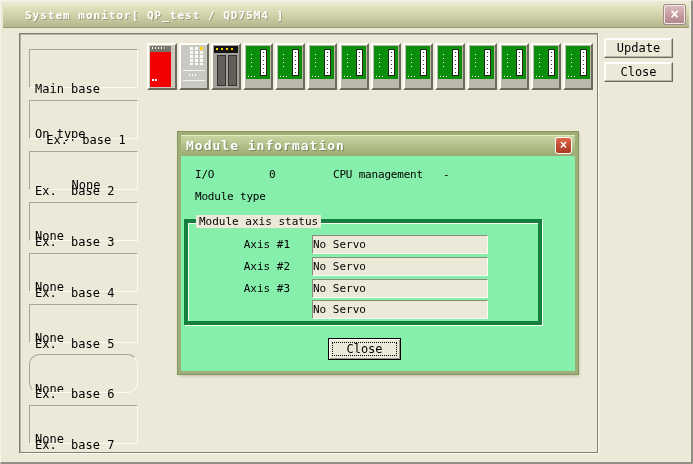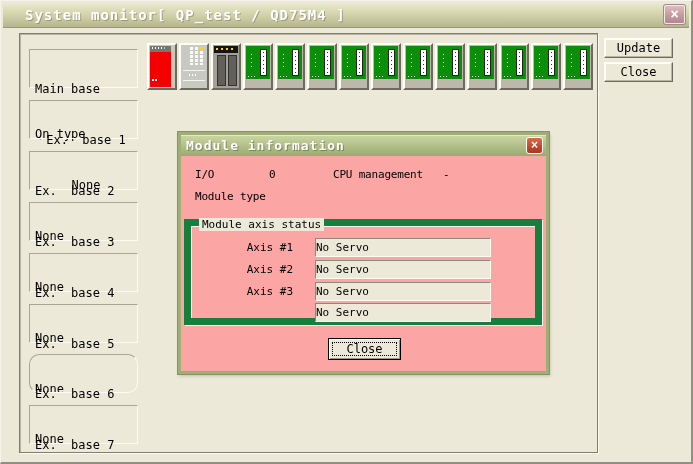--- a/index.html
+++ b/index.html
@@ -6,21 +6,21 @@
   body{width:693px;height:464px;position:relative;overflow:hidden;
        font-family:"DejaVu Sans Mono","Liberation Mono",monospace;background:#b9b6a5;}
 
   
   .window{position:absolute;inset:0;background:#ece9d8;box-sizing:border-box;
           border-top:1px solid #f6f4ea;border-left:1px solid #f6f4ea;
           border-right:2px solid #8f8f85;border-bottom:2px solid #8f8f85;}
   .titlebar{position:absolute;left:2px;top:2px;right:2px;height:24px;
             background:linear-gradient(180deg,#eaeacf 0%,#d4d4ad 45%,#b6b68e 100%);
             border-bottom:1px solid #99996f;display:flex;align-items:center;}
-  .title-text{color:#fff;font-weight:bold;font-size:14px;letter-spacing:1px;
+  .title-text{color:#fff;font-weight:bold;font-size:11px;letter-spacing:1px;
               padding-left:22px;text-shadow:1px 1px 0 rgba(120,120,90,.55);white-space:pre;}
   .win-close{position:absolute;right:4px;top:2px;width:21px;height:19px;padding:0;
              background:linear-gradient(180deg,#dcbcbe 0%,#c59a9e 55%,#b2888c 100%);
              border:1px solid #f2e8e8;border-radius:2px;color:#fff;font-weight:bold;
              font-size:14px;line-height:16px;text-align:center;cursor:pointer;
              box-shadow:0 0 0 1px #a08a8a;}
   .win-close span{display:block;margin-top:-1px;}
 
   
   .container{position:absolute;left:18px;top:32px;width:577px;height:418px;
@@ -75,40 +75,40 @@
 
   
   .sysbtn{position:absolute;left:603px;width:69px;height:20px;padding:0;cursor:pointer;
           background:#ece9d8;color:#000;text-align:center;
           font:12px "DejaVu Sans Mono","Liberation Mono",monospace;
           border:1px solid;border-color:#fffef6 #6a6a5e #6a6a5e #fffef6;
           box-shadow:inset -1px -1px 0 #b8b5a1, inset 1px 1px 0 #fff;}
   #btn-update{top:37px;} #btn-close{top:61px;}
 
   
-  .dialog{position:absolute;left:177px;top:131px;width:371px;height:242px;z-index:10;
-          box-sizing:border-box;border:3px solid #9fae77;background:#fca5a5;
+  .dialog{position:absolute;left:177px;top:131px;width:400px;height:242px;z-index:10;
+          box-sizing:border-box;border:3px solid #9fae77;background:#86efac;
           box-shadow:0 0 0 1px #86955e, 1px 2px 3px rgba(60,60,40,.25);}
   .dlg-titlebar{position:relative;height:21px;
                 background:linear-gradient(180deg,#ccd6a6 0%,#b3c089 50%,#9aaa72 100%);
                 box-shadow:inset 0 1px 0 #e4ecc4;display:flex;align-items:center;}
   .dlg-title-text{color:#fff;font-weight:bold;font-size:13px;letter-spacing:1px;
                   padding-left:5px;text-shadow:1px 1px 0 rgba(90,100,60,.6);white-space:pre;}
   .dlg-close{position:absolute;right:3px;top:2px;width:17px;height:17px;padding:0;
              background:linear-gradient(180deg,#e0684a 0%,#c14a30 55%,#a93a22 100%);
              border:1px solid #fff;border-radius:3px;color:#fff;font-weight:bold;
              font-size:12px;line-height:13px;text-align:center;cursor:pointer;}
   .dlg-body{position:relative;height:215px;font-size:11px;color:#000;}
   .t{position:absolute;white-space:pre;letter-spacing:-0.2px;}
   .io-l{left:14px;top:12px;} .io-v{left:88px;top:12px;}
   .cm-l{left:152px;top:12px;} .cm-v{left:262px;top:12px;}
   .mt-l{left:14px;top:34px;} .mt-v{left:88px;top:34px;}
 
   .group{position:absolute;left:3px;top:63px;width:358px;height:106px;box-sizing:border-box;
-         border:7px solid #15803d;box-shadow:inset 1px 1px 0 #fdfcf2, 1px 1px 0 #fdfcf2;}
+         border:4px solid #15803d;box-shadow:inset 1px 1px 0 #fdfcf2, 1px 1px 0 #fdfcf2;}
   .group-label{position:absolute;left:8px;top:-8px;background:#ece9d8;padding:0 3px;
                font-size:11px;white-space:pre;}
   .axis-row{position:absolute;left:0;right:0;height:20px;padding-left:36px;}
   .axis-label{position:absolute;left:0;top:3px;width:102px;text-align:right;white-space:pre;}
   .axis-field{position:absolute;left:124px;top:0;width:176px;height:19px;box-sizing:border-box;
               border:1px solid;border-color:#8c8a7a #fdfcf2 #fdfcf2 #8c8a7a;
               background:#ece9d8;text-align:left;line-height:17px;}
 
   .dlg-btn{position:absolute;left:147px;top:182px;width:73px;height:22px;padding:0;
            cursor:pointer;background:#ece9d8;color:#000;text-align:center;

